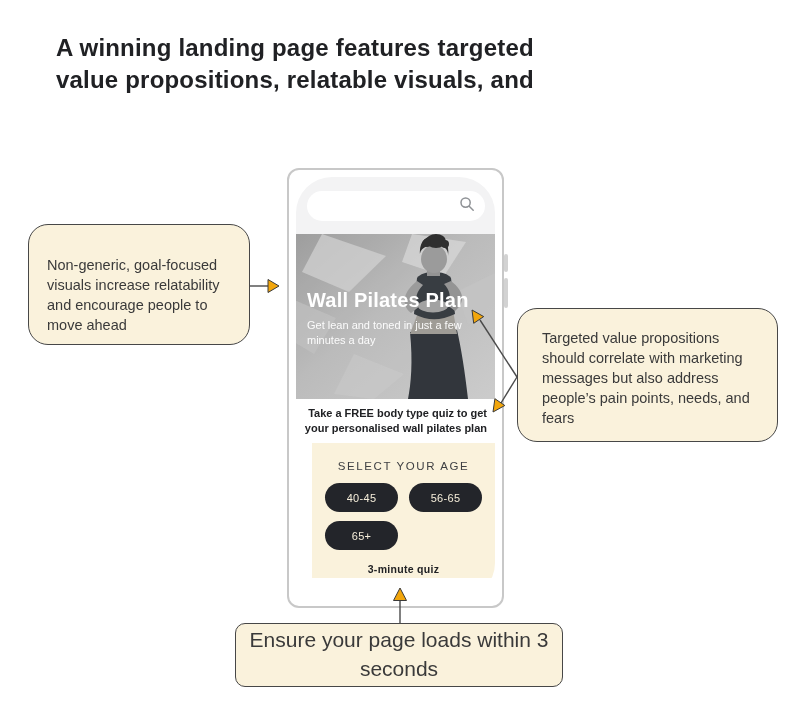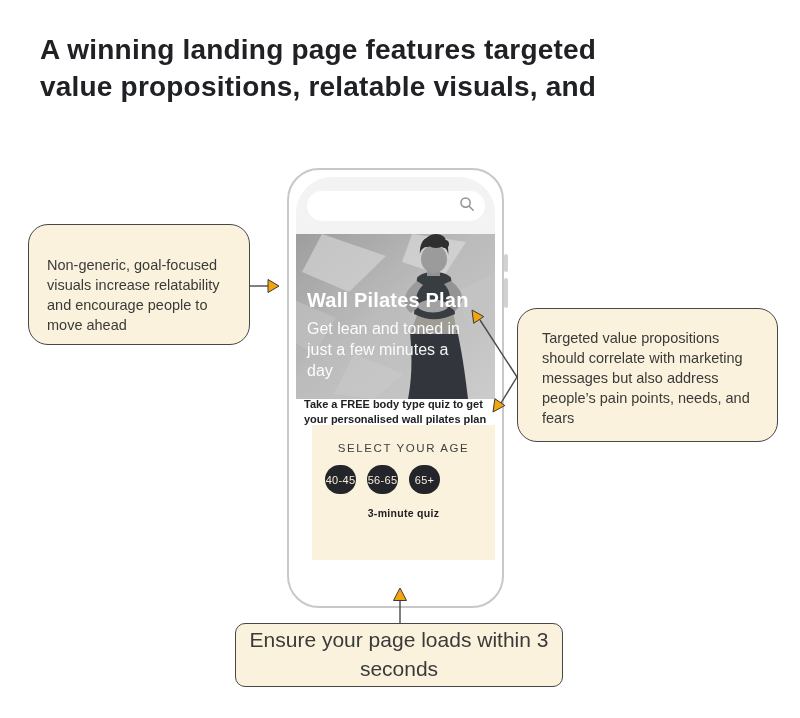--- a/index.html
+++ b/index.html
@@ -7,40 +7,40 @@
     --pill:#23252a; --pill_text:#f6eeda;
   }
   *{box-sizing:border-box; margin:0; padding:0;}
   html,body{background:#ffffff;}
   .canvas{
     position:relative; width:800px; height:718px; background:#ffffff;
     font-family:"Liberation Sans", sans-serif; overflow:hidden;
   }
   
   .headline{
-    position:absolute; left:40px; top:32px; width:560px;
-    font-size:28px; font-weight:700; line-height:1.32; color:var(--ink);
+    position:absolute; left:56px; top:32px; width:560px;
+    font-size:24px; font-weight:700; line-height:1.32; color:var(--ink);
     letter-spacing:0.2px;
   }
   .headline div{white-space:nowrap;}
   
   .callout{
     position:absolute; background:var(--cream);
     border:1.6px solid var(--outline); border-radius:20px;
     color:#3a3a3a; font-size:14.5px; line-height:1.38;
   }
   .callout.left   {left:28px;  top:224px; width:222px; height:121px; padding:30px 16px 0 18px;}
   .callout.right  {left:517px; top:308px; width:261px; height:134px; padding:19px 14px 0 24px;}
   .callout.bottom {left:235px; top:623px; width:328px; height:64px;
                    display:flex; align-items:center; justify-content:center;
                    font-size:21px; text-align:center; border-radius:10px;}
   
   .phone{
     position:absolute; left:287px; top:168px; width:217px; height:440px;
-    background:#ffffff; border:2px solid #c8c8c8; border-radius:32px;
+    background:#ffffff; border:2px solid #c8c8c8; border-radius:12px;
   }
   .side-btn{position:absolute; right:-5.5px; width:4px; background:#d2d2d2; border-radius:2px;}
   .side-btn.b1{top:84px; height:18px;}
   .side-btn.b2{top:108px; height:30px;}
   .screen{
     position:absolute; left:7px; top:7px; right:7px; bottom:7px;
     border-radius:36px; overflow:hidden; background:#ffffff;
     display:flex; flex-direction:column;
   }
   .search-area{
@@ -48,33 +48,33 @@
     display:flex; align-items:center; justify-content:center;
   }
   .search-pill{
     width:178px; height:30px; background:#ffffff; border-radius:16px;
     display:flex; align-items:center; justify-content:flex-end; padding-right:10px;
   }
   .hero{position:relative; height:165px; flex:0 0 auto; overflow:hidden;}
   .hero svg{display:block;}
   .hero-text{position:absolute; left:11px; top:55px; color:#ffffff;}
   .hero-title{font-size:20px; font-weight:700; letter-spacing:0.2px;}
-  .hero-sub{margin-top:6px; width:168px; font-size:16px; line-height:1.32; color:rgba(255,255,255,0.95);}
+  .hero-sub{margin-top:6px; width:168px; font-size:11px; line-height:1.32; color:rgba(255,255,255,0.95);}
   .quiz-prompt{
-    height:26px; background:#ffffff; flex:0 0 auto;
-    display:flex; align-items:center; justify-content:center; text-align:left;
+    height:44px; background:#ffffff; flex:0 0 auto;
+    display:flex; align-items:center; justify-content:center; text-align:right;
     font-size:11px; font-weight:700; color:var(--ink); line-height:1.4;
     padding:0 8px;
   }
   .age-section{background:var(--cream); height:135px; flex:0 0 auto; text-align:center;margin-left:16px;}
   .age-heading{
     margin-top:17px; font-size:11.5px; letter-spacing:1.6px; color:#3f4043; font-weight:400;
   }
   .age-grid{
-    display:grid; grid-template-columns:1fr 1fr 1fr 1fr; gap:9px 11px;
+    display:grid; grid-template-columns:1fr 1fr; gap:9px 11px;
     padding:11px 13px 0;
   }
   .age-pill{
     height:29px; background:var(--pill); color:var(--pill_text);
     border:none; border-radius:15px; font-size:11px; letter-spacing:0.3px;
     font-family:"Liberation Sans", sans-serif; cursor:pointer;
     display:flex; align-items:center; justify-content:center;
   }
   .age-footnote{margin-top:13px; font-size:10.5px; font-weight:700; color:var(--ink); letter-spacing:0.3px;}
   .screen-bottom{flex:1 1 auto; background:#ffffff;}

